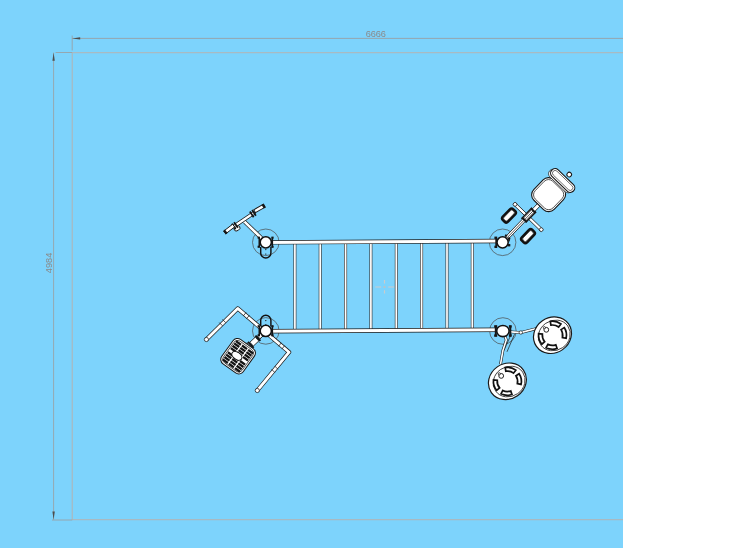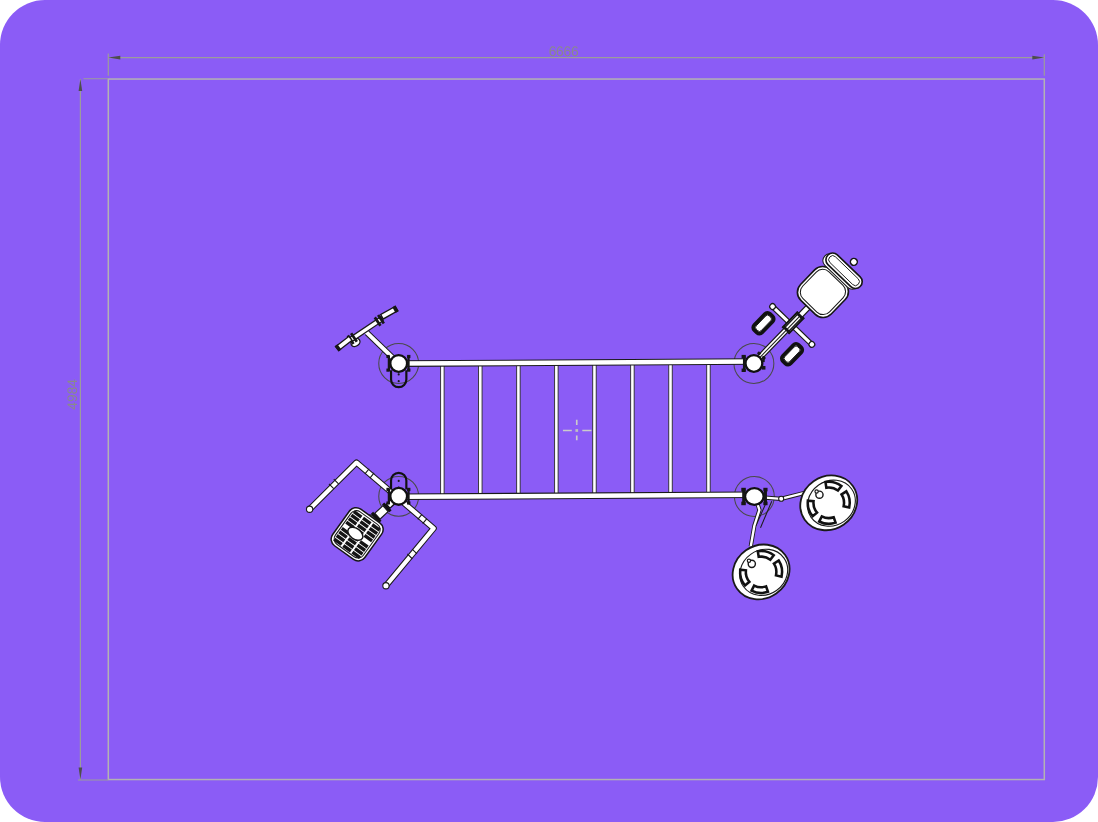--- a/index.html
+++ b/index.html
@@ -1,16 +1,16 @@
 <!DOCTYPE html>
 <html><head>
 <meta charset="utf-8">
 <style>
   html,body{margin:0;padding:0;background:#ffffff;}
-  .page{width:732px;height:548px;position:relative;overflow:hidden;background:#8b5cf6;border-radius:30px;}
+  .page{width:623px;height:548px;position:relative;overflow:hidden;background:#7dd3fc;}
   svg{position:absolute;left:0;top:0;}
   text{font-family:"Liberation Sans", sans-serif;}
 </style>
 </head>
 <body>
 <div class="page">
 <svg width="732" height="548" viewBox="0 0 732 548" fill="none">
 
 <g>
   <rect x="72.2" y="52.7" width="624" height="467" fill="none" stroke="#b3b3b3" stroke-width="1"></rect>

